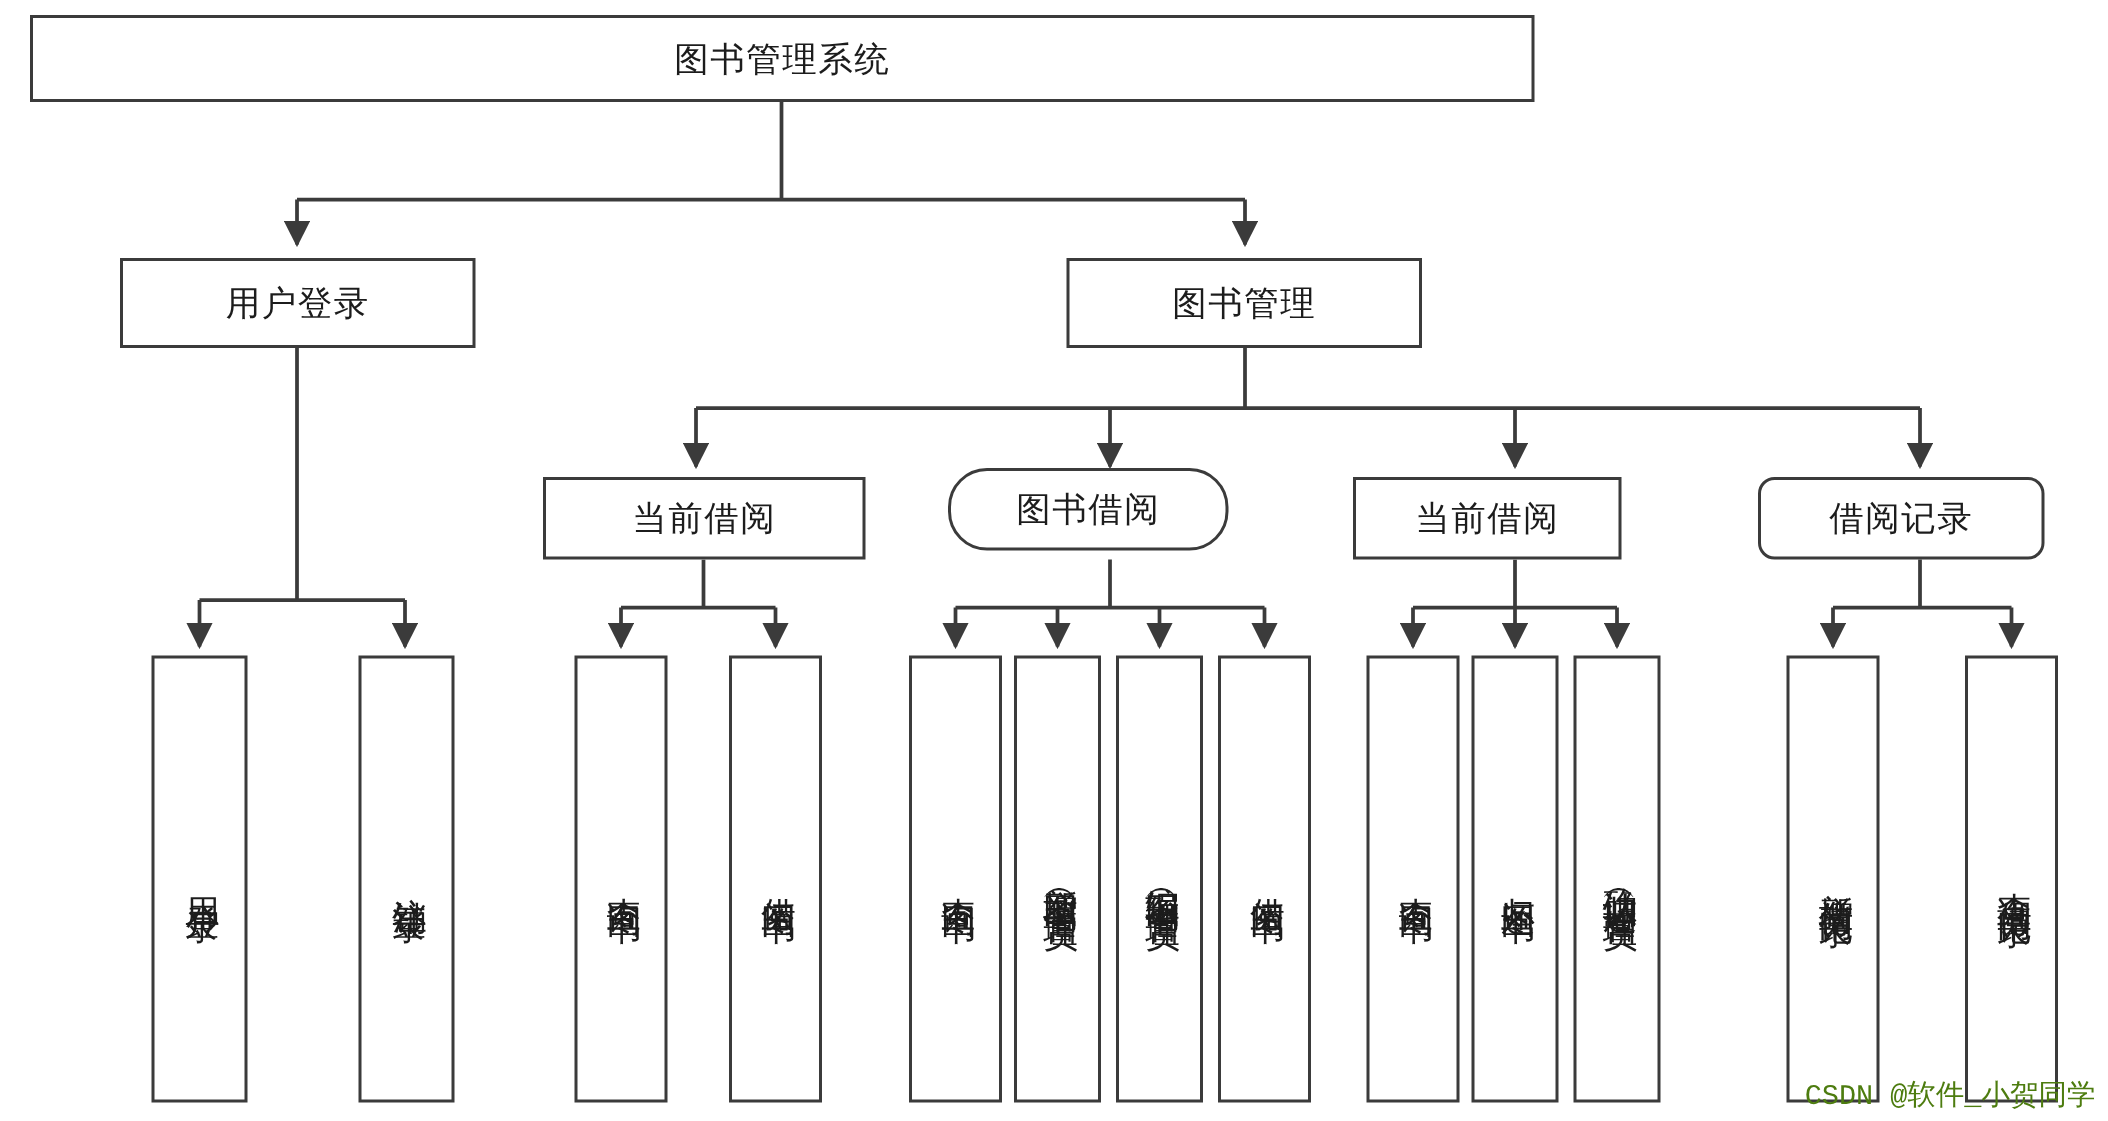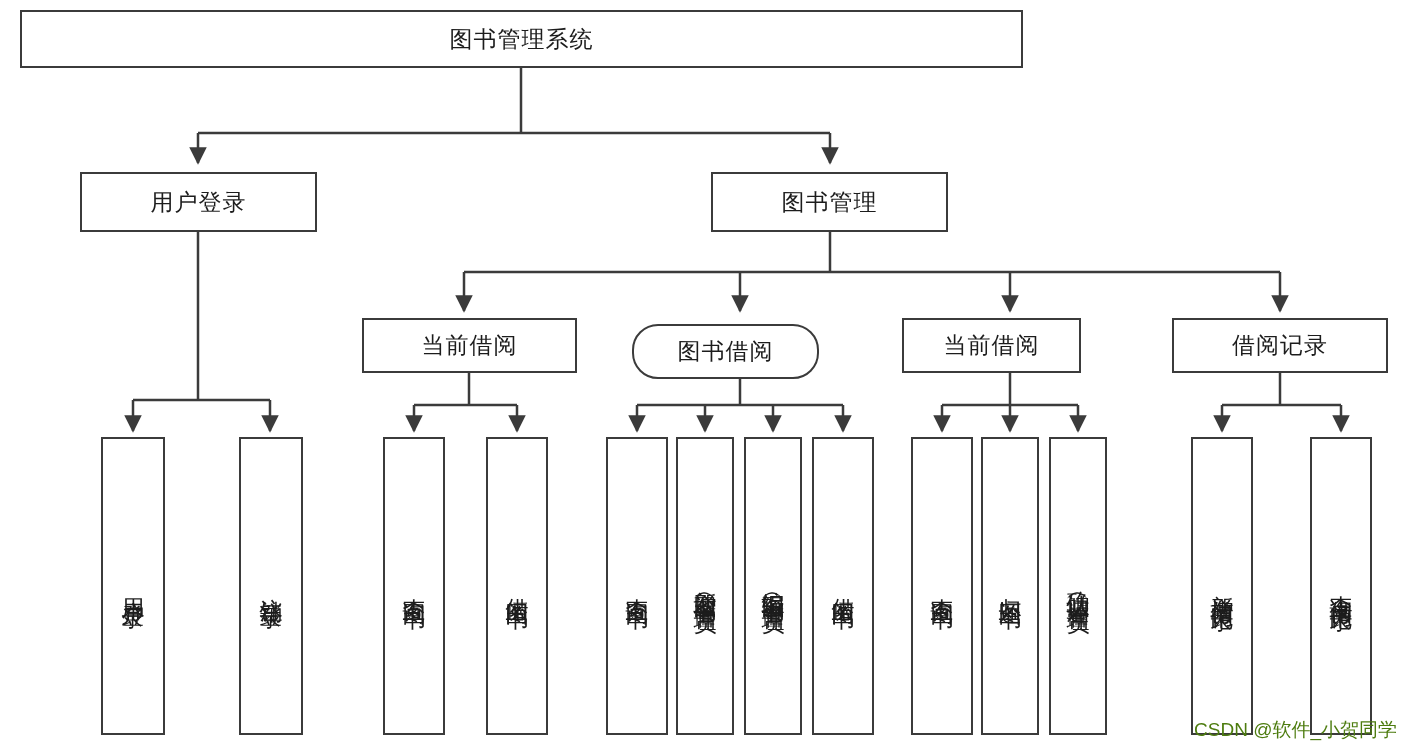--- a/index.html
+++ b/index.html
@@ -6,21 +6,21 @@
     margin: 0;
     padding: 0;
     background: #ffffff;
   }
   #canvas {
     position: relative;
     width: 1405px;
     height: 747px;
     background: #ffffff;
     overflow: hidden;
-    font-family: Liberation Sans, sans-serif;
+    font-family: Liberation Mono, monospace;
   }
   #wires {
     position: absolute;
     left: 0;
     top: 0;
     width: 1405px;
     height: 747px;
     pointer-events: none;
   }
   .node {
@@ -123,27 +123,27 @@
   <div class="node h" style="left:80px; top:172px; width:237px; height:60px;">
     <span>用户登录</span>
   </div>
   <div class="node h" style="left:711px; top:172px; width:237px; height:60px;">
     <span>图书管理</span>
   </div>
 
   <div class="node h" style="left:362px; top:318px; width:215px; height:55px;">
     <span>当前借阅</span>
   </div>
-  <div class="node h" style="left:632px; top:324px; width:187px; height:55px;border-radius:26px;">
+  <div class="node h" style="left:632px; top:312px; width:187px; height:55px;border-radius:26px;">
     <span>图书借阅</span>
   </div>
   <div class="node h" style="left:902px; top:318px; width:179px; height:55px;">
     <span>当前借阅</span>
   </div>
-  <div class="node h" style="left:1172px; top:318px; width:216px; height:55px;">
+  <div class="node h" style="left:1172px; top:318px; width:191px; height:55px;border-radius:11px;">
     <span>借阅记录</span>
   </div>
 
   <div class="node v" style="left:101px; top:437px; width:64px; height:298px;">
     <span class="vtext">用户登录</span>
   </div>
   <div class="node v" style="left:239px; top:437px; width:64px; height:298px;">
     <span class="vtext">注销登录</span>
   </div>
 

